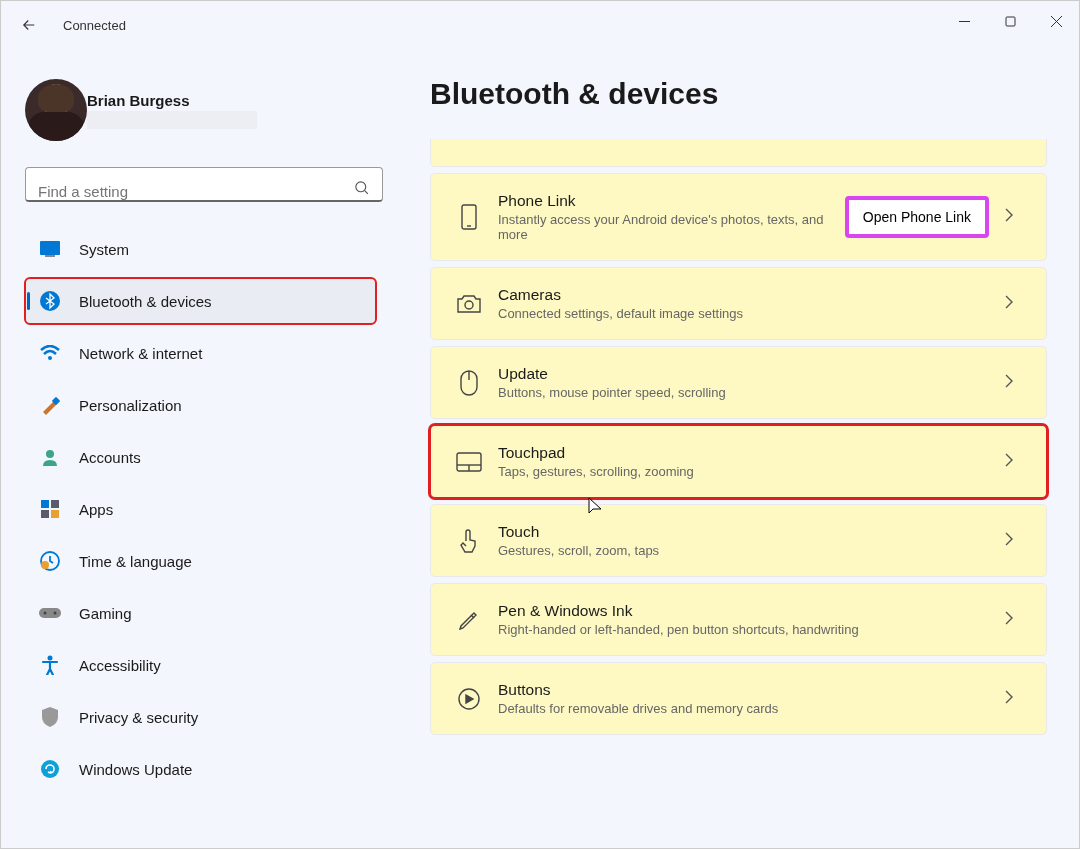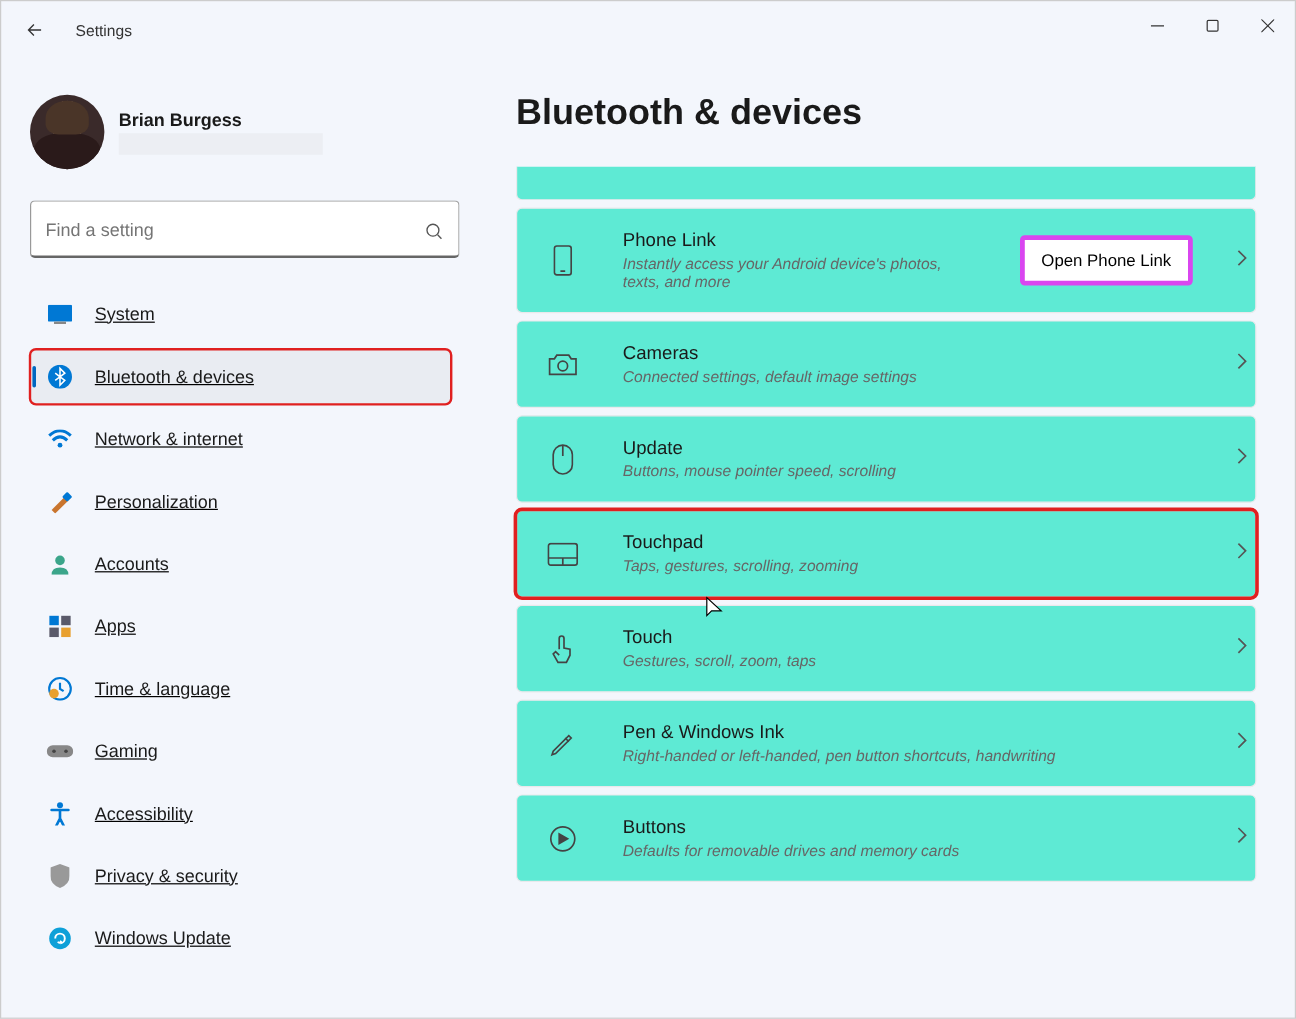--- a/index.html
+++ b/index.html
@@ -7,63 +7,63 @@
     
     .titlebar { height: 48px; display: flex; align-items: center; padding: 0 14px; }
     .back-btn { width: 28px; height: 28px; display: flex; align-items: center; justify-content: center; cursor: pointer; margin-right: 20px; }
     .app-title { font-size: 13px; color: #333; }
     .win-controls { position: absolute; top: 0; right: 0; display: flex; height: 40px; }
     .win-btn { width: 46px; display: flex; align-items: center; justify-content: center; cursor: pointer; }
     
     .layout { display: flex; height: calc(100% - 48px); }
     .sidebar { width: 395px; padding: 10px 20px 0 24px; display: flex; flex-direction: column; }
     
-    .profile { display: flex; align-items: center; gap: 12px; margin-bottom: 26px; margin-top: 20px; }
+    .profile { display: flex; align-items: center; gap: 0; margin-bottom: 26px; margin-top: 20px; }
     .avatar { width: 62px; height: 62px; border-radius: 50%; background: radial-gradient(circle at 50% 30%, #f0d0c0 0%, #f0d0c0 25%, #3a2a2a 26%, #3a2a2a 60%, #2a1a1a 100%); position: relative; overflow: hidden; flex-shrink: 0; }
     .avatar::before { content:''; position:absolute; left:50%; top:12px; transform:translateX(-50%); width:24px; height:28px; background:#e8c8b8; border-radius:50% 50% 45% 45%; }
     .avatar::after { content:''; position:absolute; left:50%; bottom:-5px; transform:translateX(-50%); width:55px; height:35px; background:#2a1a1a; border-radius:40% 40% 0 0; }
     .avatar .hair { position:absolute; left:50%; top:5px; transform:translateX(-50%); width:36px; height:28px; background:#4a3528; border-radius:50% 50% 30% 30%; z-index:1; }
     .profile-name { font-size: 15px; font-weight: 600; color: #1a1a1a; }
     .profile-sub { width: 170px; height: 18px; background: #eceef3; margin-top: 2px; }
     
-    .search { display: flex; align-items: flex-start; border: 1px solid #999; border-bottom: 2px solid #666; border-radius: 4px; background: #fff; height: 48px; padding: 16px 12px; width: 358px; margin-bottom: 24px; }
+    .search { display: flex; align-items: flex-end; border: 1px solid #999; border-bottom: 2px solid #666; border-radius: 4px; background: #fff; height: 35px; padding: 0 12px; width: 358px; margin-bottom: 24px; }
     .search input { flex: 1; border: none; outline: none; font-size: 15px; background: transparent; color: #555; }
     
-    .nav { display: flex; flex-direction: column; gap: 6px; text-decoration: underline; }
+    .nav { display: flex; flex-direction: column; gap: 6px; }
     .nav-item { display: flex; align-items: center; gap: 18px; padding: 12px 14px; border-radius: 5px; cursor: pointer; font-size: 15px; color: #1a1a1a; position: relative; }
     .nav-item.active { background: #e9ecf2; }
     .nav-item.active::before { content: ''; position: absolute; left: 2px; top: 50%; transform: translateY(-50%); width: 3px; height: 18px; background: #0067c0; border-radius: 2px; }
     .nav-item.highlight { outline: 2px solid #e02020; outline-offset: -1px; }
     .nav-icon { width: 22px; height: 22px; display: flex; align-items: center; justify-content: center; flex-shrink: 0; }
     
     .main { flex: 1; padding: 28px 32px 0 34px; overflow: hidden; }
     .main-title { font-size: 30px; font-weight: 600; color: #1a1a1a; margin-bottom: 28px; }
     
-    .card { background: #5eead4; border: 1px solid #e9e9ec; border-radius: 5px; margin-bottom: 6px; display: flex; align-items: center; padding: 18px 6px 18px 24px; cursor: pointer; gap: 36px; min-height: 72px; }
+    .card { background: #fef9c3; border: 1px solid #e9e9ec; border-radius: 5px; margin-bottom: 6px; display: flex; align-items: center; padding: 18px 32px 18px 24px; cursor: pointer; gap: 15px; min-height: 72px; }
     .card.partial-top { border-top-left-radius: 0; border-top-right-radius: 0; border-top: none; padding-top: 6px; padding-bottom: 10px; min-height: 28px; }
     .card.highlight { outline: 3px solid #e02020; outline-offset: -1px; }
     .card-icon { width: 28px; display: flex; align-items: center; justify-content: center; flex-shrink: 0; }
     .card-body { flex: 1; }
     .card-title { font-size: 15.5px; color: #1a1a1a; font-weight: 400; }
-    .card-sub { font-size: 13px; color: #666; margin-top: 2px; font-style: italic; }
+    .card-sub { font-size: 13px; color: #666; margin-top: 2px; }
     .card-btn { border: 4px solid #d946ef; background: #fff; border-radius: 4px; padding: 9px 14px; font-size: 14px; cursor: pointer; }
     .chev { color: #555; flex-shrink: 0; }
     
     .cursor { position: absolute; left: 587px; top: 496px; pointer-events: none; }
   </style>
 </head>
 <body>
 
 <div class="titlebar">
   <div class="back-btn">
     <svg width="18" height="18" viewBox="0 0 24 24" fill="none" stroke="#333" stroke-width="1.5">
         <path d="M19 12H5M11 18l-6-6 6-6"></path>
       </svg>
   </div>
-  <span class="app-title">Settings</span>
+  <span class="app-title">Connected</span>
   <div class="win-controls">
     <div class="win-btn">
         <svg width="11" height="11" viewBox="0 0 11 11">
           <line x1="0" y1="5.5" x2="11" y2="5.5" stroke="#333" stroke-width="1"></line>
         </svg>
       </div>
     <div class="win-btn">
         <svg width="11" height="11" viewBox="0 0 11 11">
           <rect x="1" y="1" width="9" height="9" fill="none" stroke="#333" stroke-width="1" rx="1"></rect>
         </svg>

